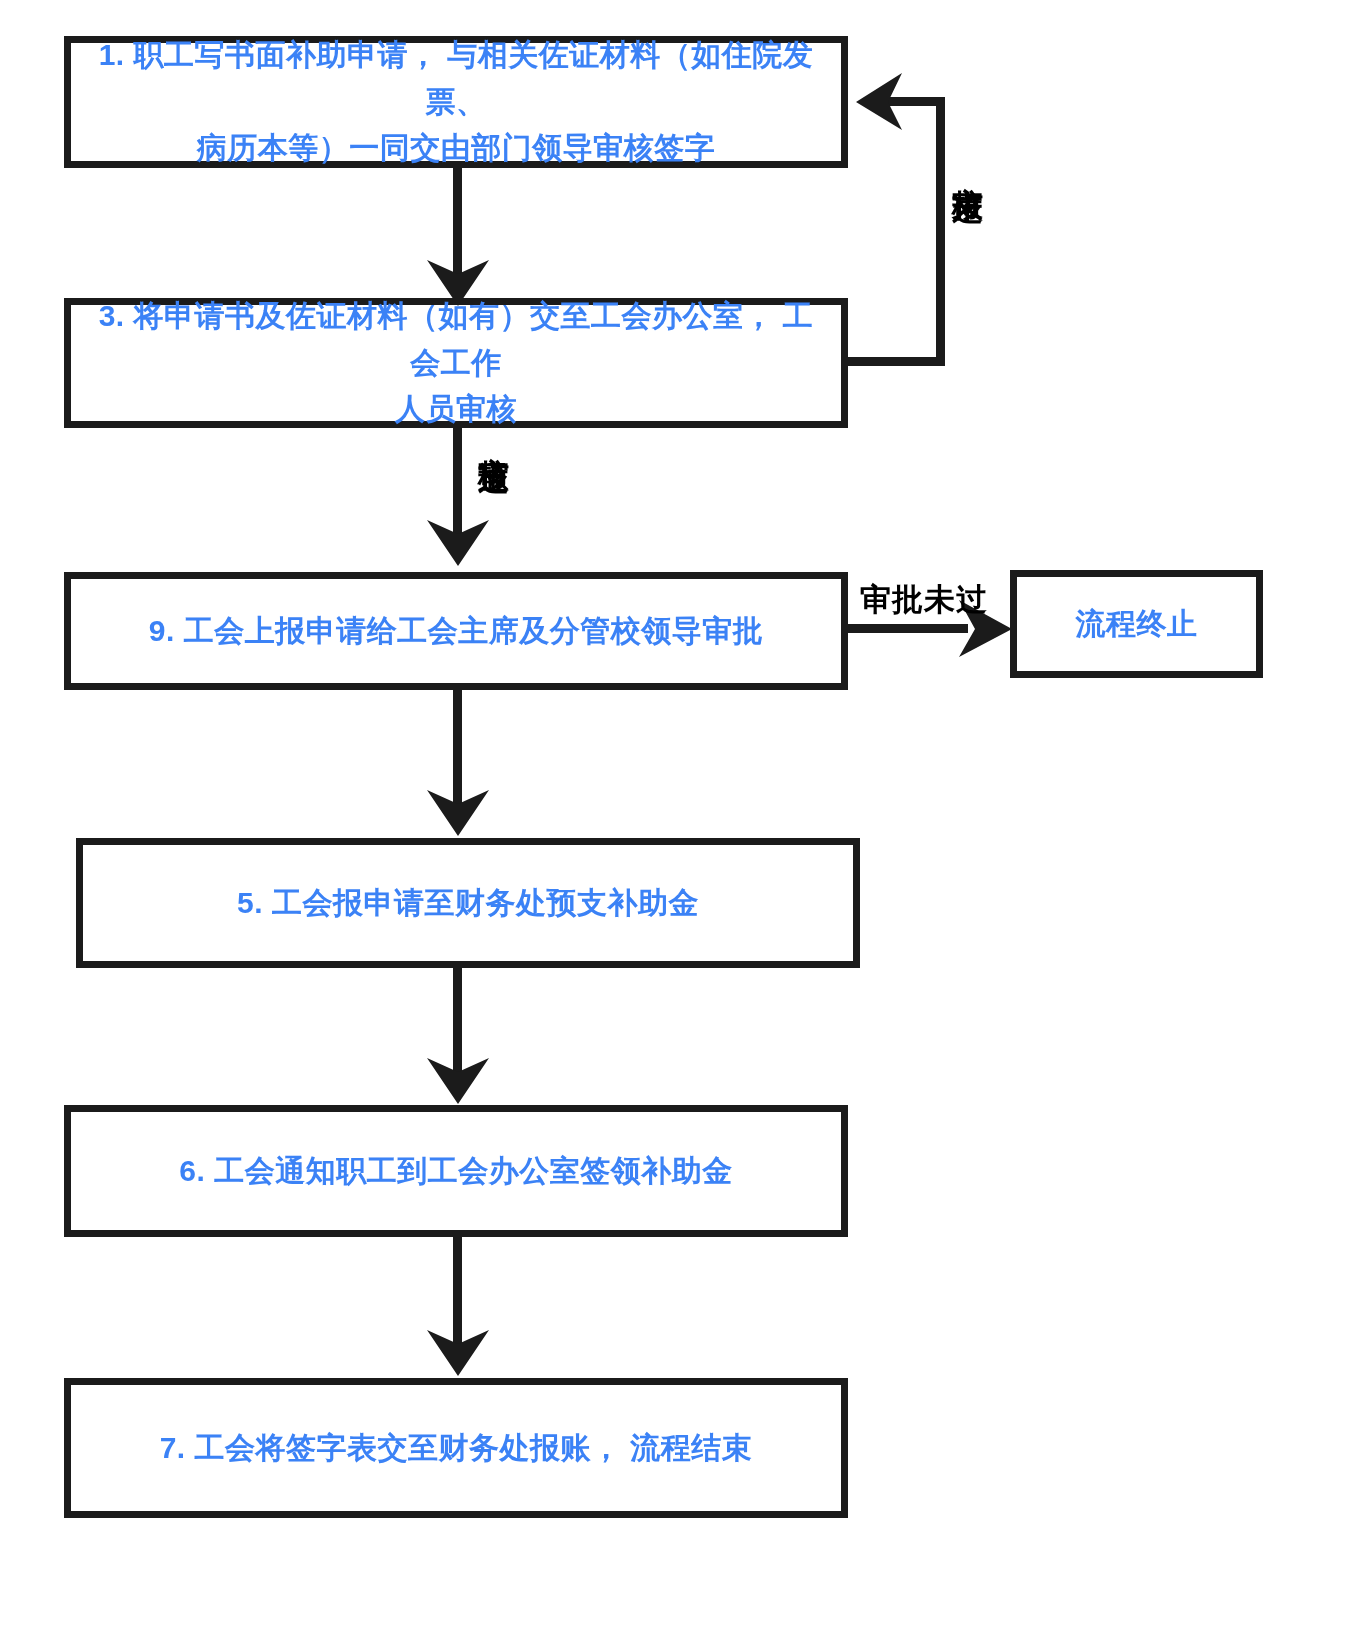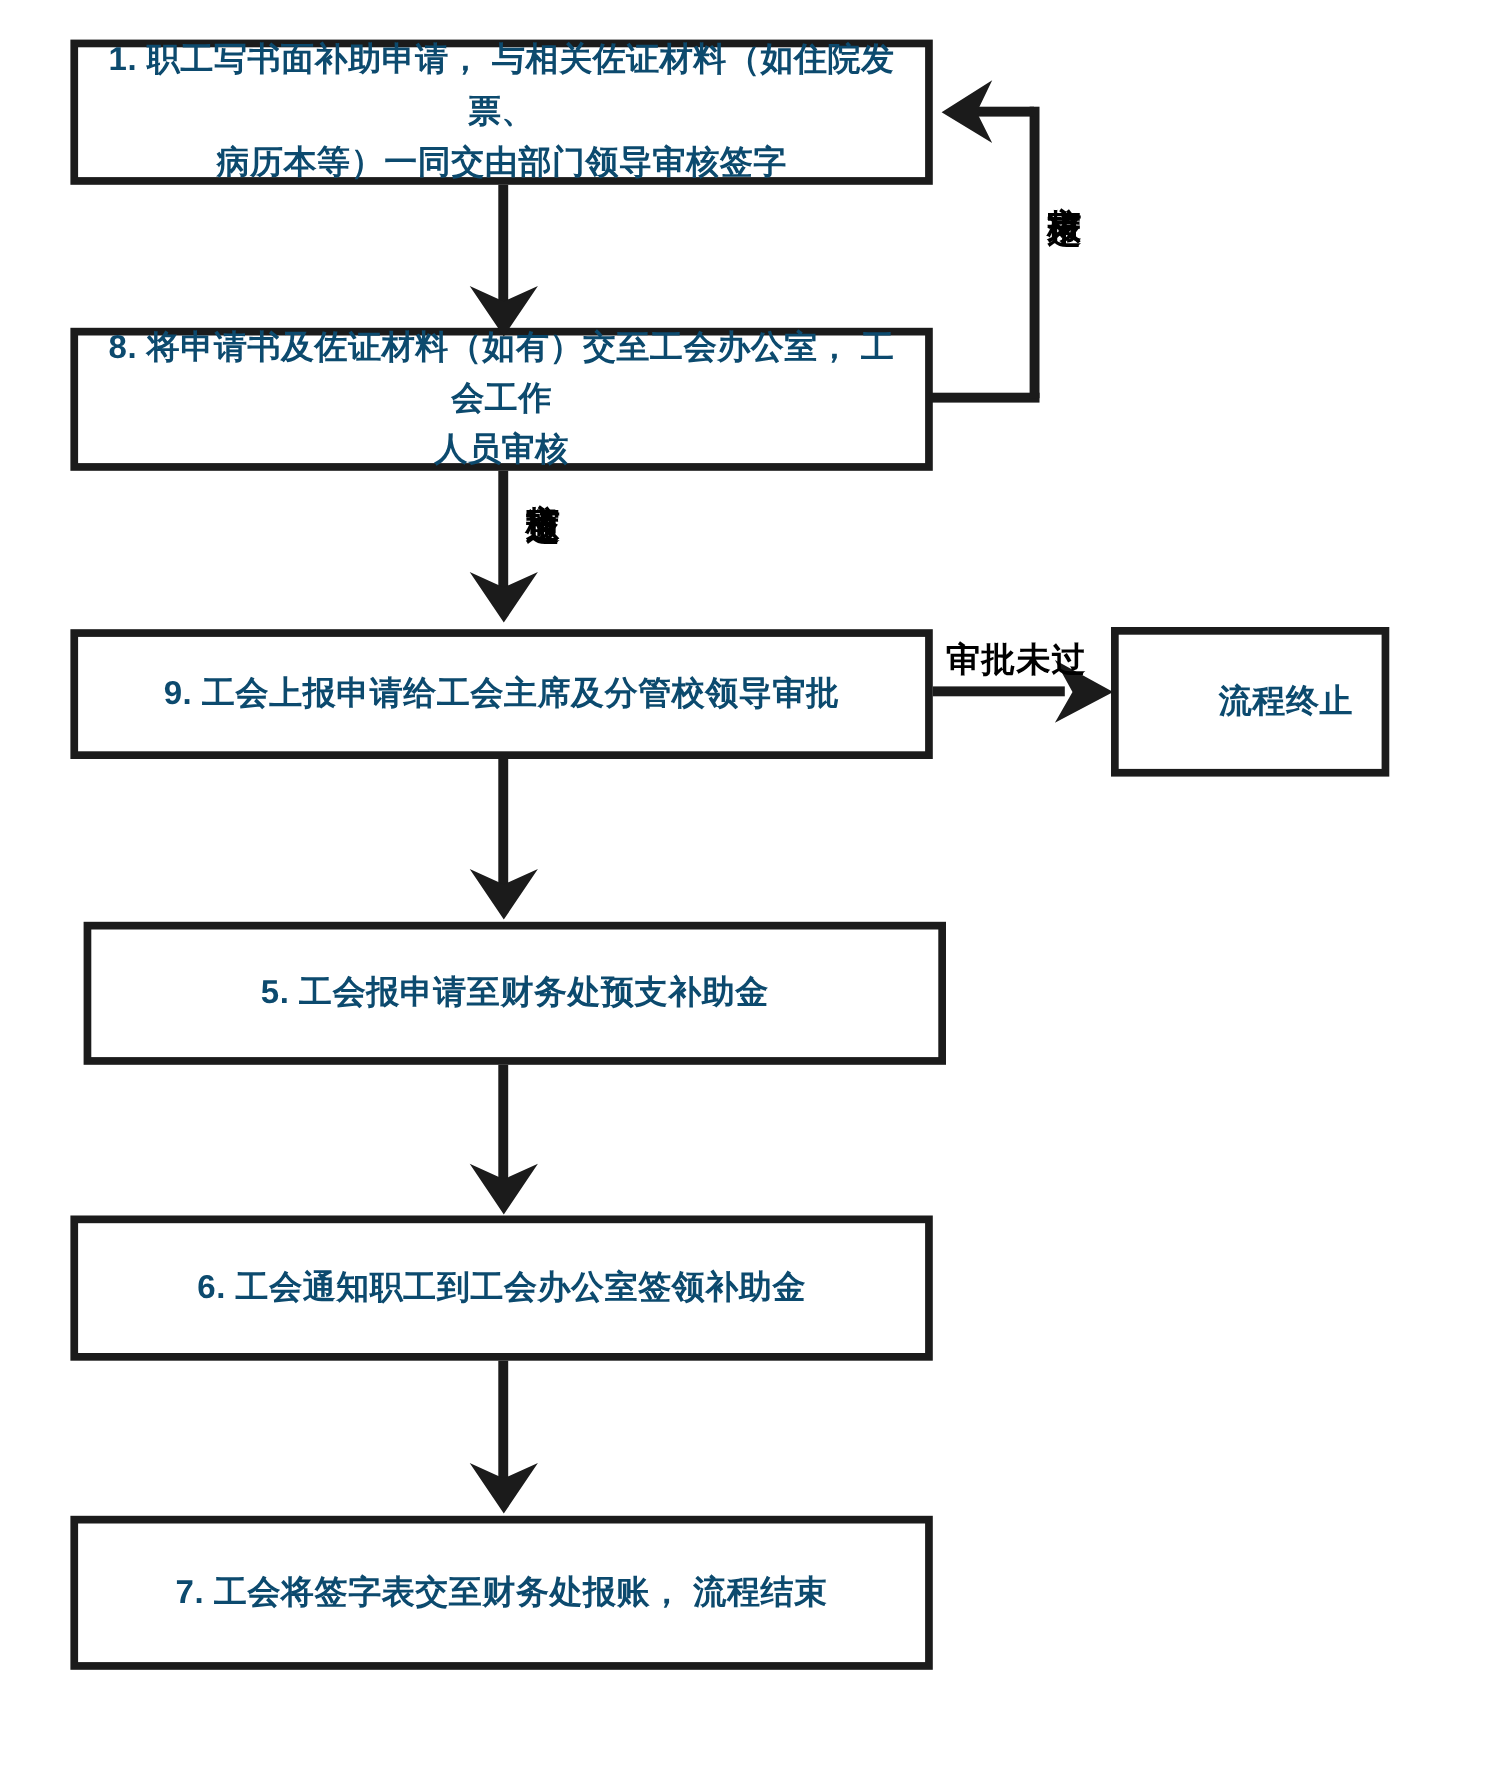--- a/index.html
+++ b/index.html
@@ -30,21 +30,21 @@
     align-items: center;
     justify-content: center;
     text-align: center;
     padding: 6px 26px;
   }
   .node .node-text {
     font-size: 30px;
     line-height: 1.55;
     letter-spacing: 0.5px;
     font-weight: 600;
-    color: #0c4a6e;
+    color: #3b82f6;
     white-space: pre-line;
   }
   .node.terminal .node-text {
     font-size: 30px;
   }
 
   
   .conn-v {
     position: absolute;
     width: 9px;
@@ -85,41 +85,41 @@
 <body>
 
 <div id="flow-root">
 
   <div class="node" style="left:64px; top:36px; width:784px; height:132px;">
     <span class="node-text">1. 职工写书面补助申请， 与相关佐证材料（如住院发票、
 病历本等）一同交由部门领导审核签字</span>
   </div>
 
   <div class="node" style="left:64px; top:298px; width:784px; height:130px;">
-    <span class="node-text">8. 将申请书及佐证材料（如有）交至工会办公室， 工会工作
+    <span class="node-text">3. 将申请书及佐证材料（如有）交至工会办公室， 工会工作
 人员审核</span>
   </div>
 
   <div class="node" style="left:64px; top:572px; width:784px; height:118px;">
     <span class="node-text">9. 工会上报申请给工会主席及分管校领导审批</span>
   </div>
 
   <div class="node" style="left:76px; top:838px; width:784px; height:130px;">
     <span class="node-text">5. 工会报申请至财务处预支补助金</span>
   </div>
 
   <div class="node" style="left:64px; top:1105px; width:784px; height:132px;">
     <span class="node-text">6. 工会通知职工到工会办公室签领补助金</span>
   </div>
 
   <div class="node" style="left:64px; top:1378px; width:784px; height:140px;">
     <span class="node-text">7. 工会将签字表交至财务处报账， 流程结束</span>
   </div>
 
-  <div class="node terminal" style="left:1010px; top:570px; width:253px; height:136px;justify-content:flex-end;">
+  <div class="node terminal" style="left:1010px; top:570px; width:253px; height:108px;">
     <span class="node-text">流程终止</span>
   </div>
 
   <div class="conn-v" style="left:453px; top:168px; height:110px;"></div>
   <svg class="arrow-svg" style="left:425px; top:258px;" width="66" height="48" viewBox="0 0 66 48">
     <path d="M33 48 L2 2 L33 16 L64 2 Z"></path>
   </svg>
 
   <div class="conn-h" style="left:845px; top:357px; width:100px;"></div>
   <div class="conn-v" style="left:936px; top:97px; height:265px;"></div>

